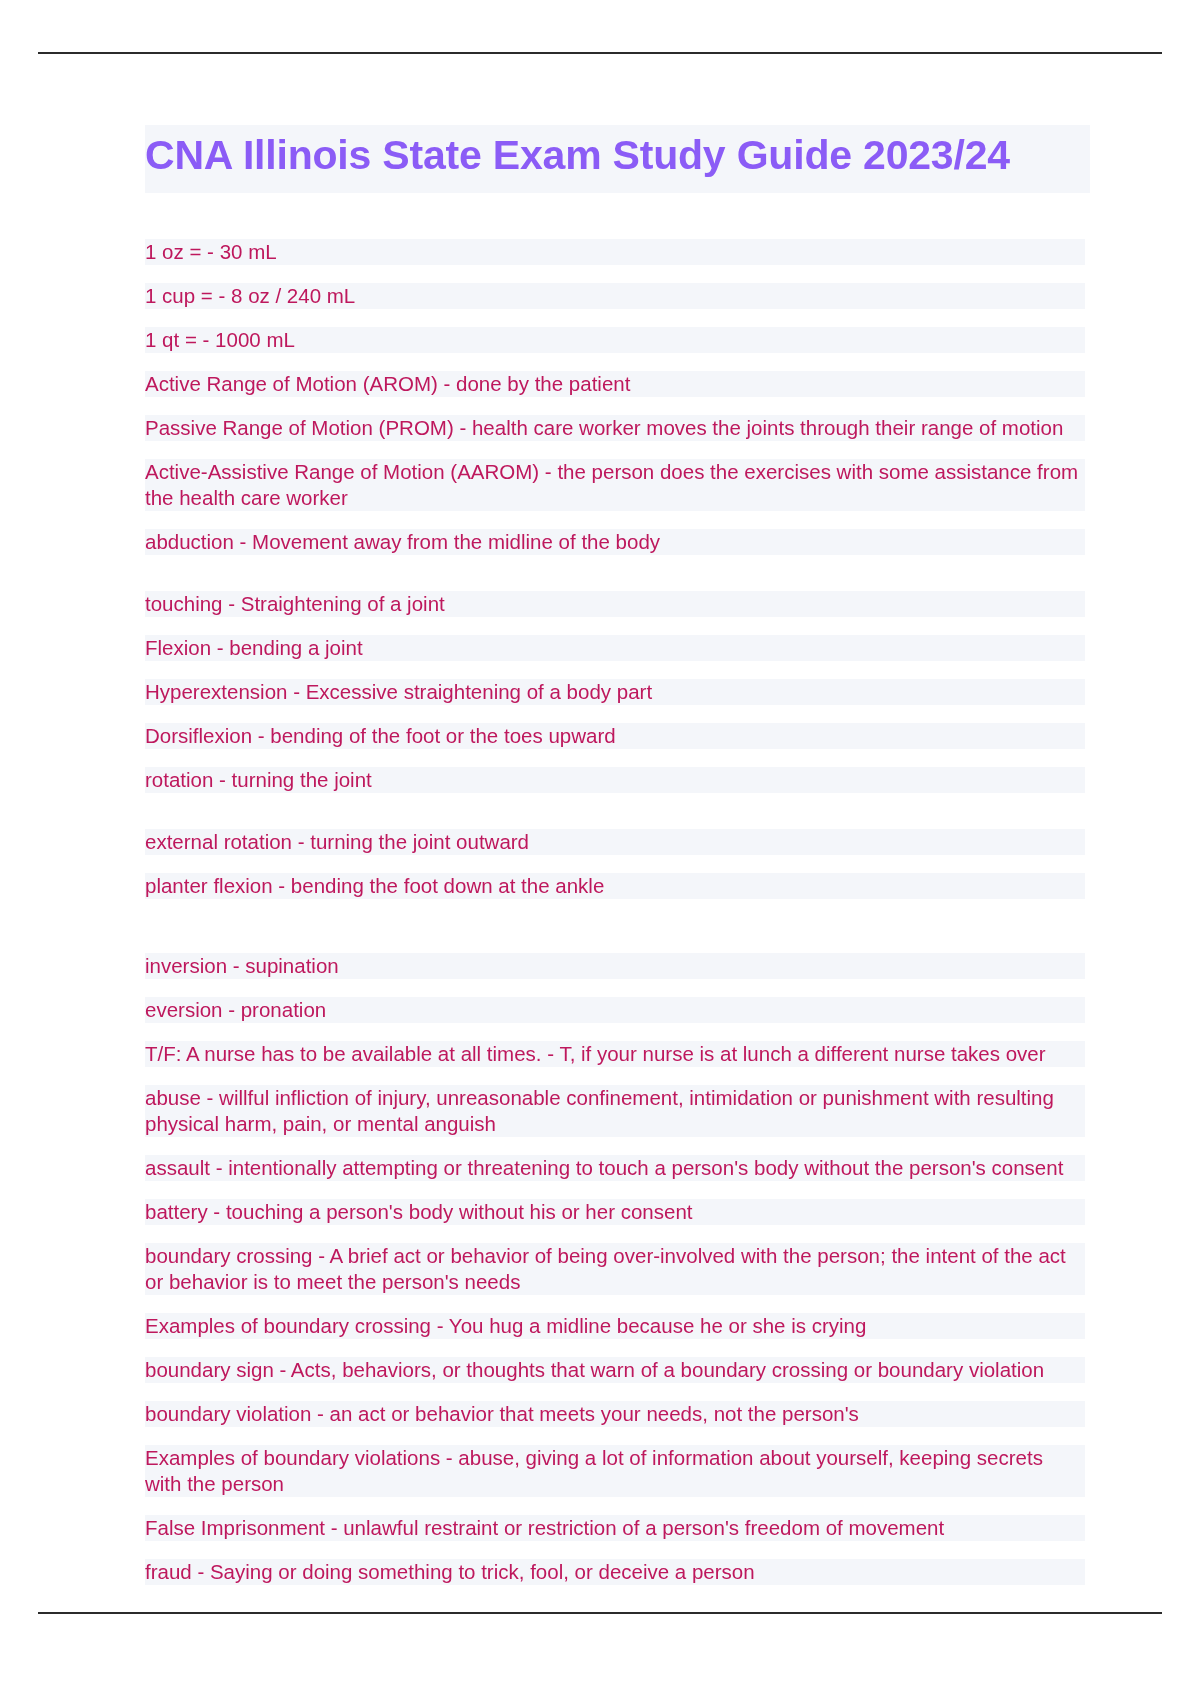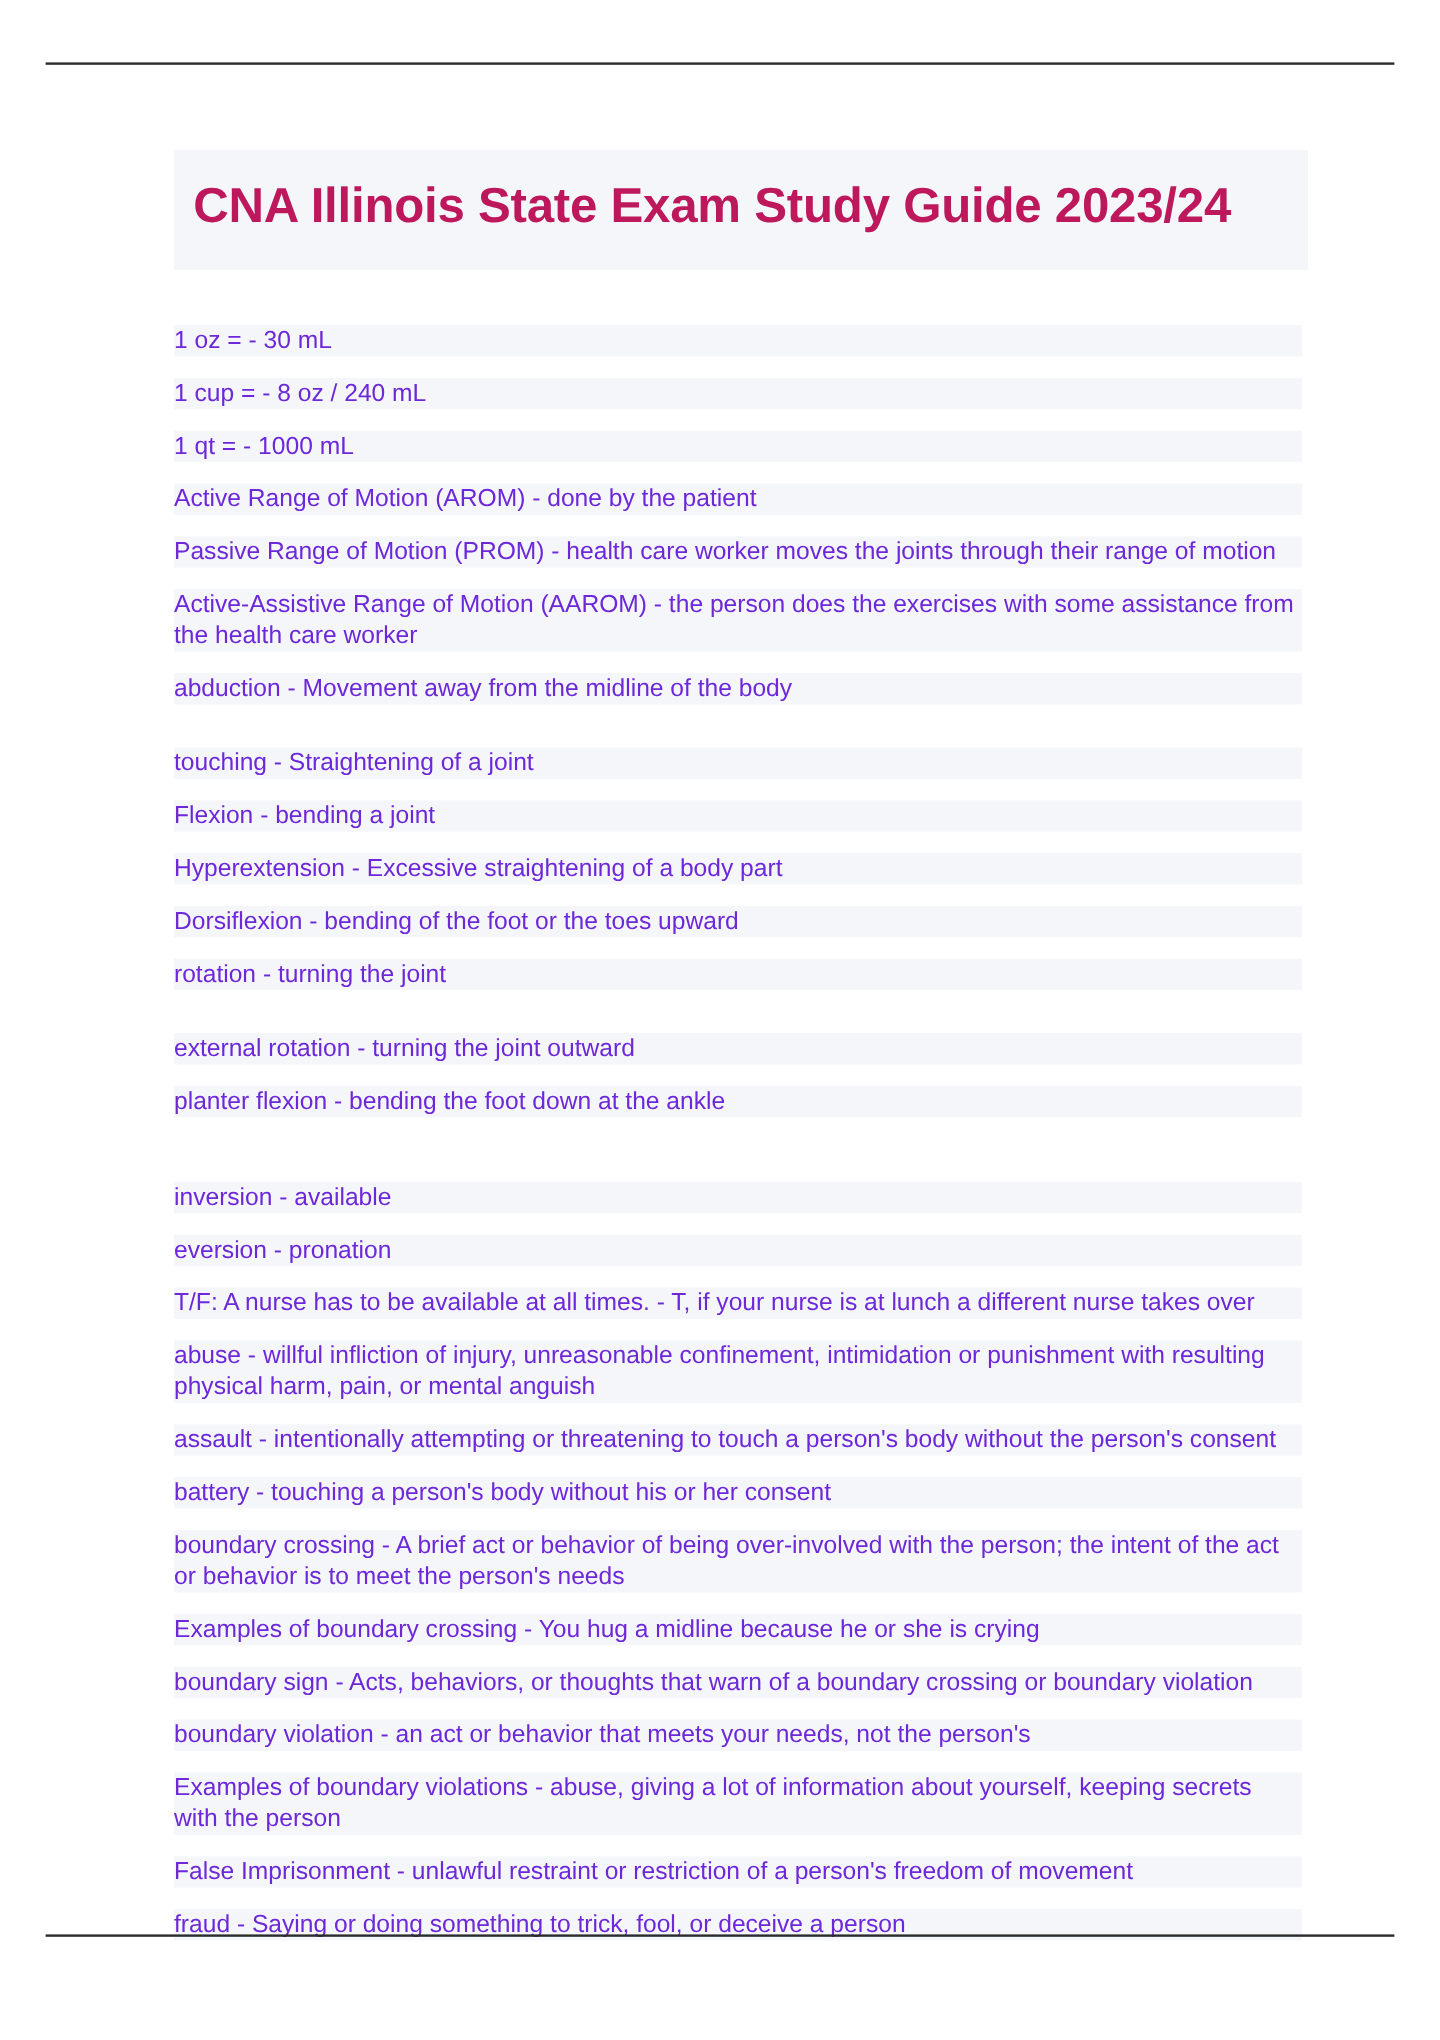--- a/index.html
+++ b/index.html
@@ -42,33 +42,33 @@
   .title-block {
     background: #f4f6fa;
     padding: 6px 8px 14px 0;
     width: 945px;
     box-sizing: border-box;
   }
   .title {
     font-size: 41px;
     line-height: 1.18;
     font-weight: bold;
-    color: #be185d;
-    margin: 16px;
+    color: #8b5cf6;
+    margin: 0;
     letter-spacing: -0.2px;
   }
 
   .body-block {
     margin-top: 46px;
     width: 940px;
   }
   .entry {
     font-size: 20.5px;
     line-height: 26px;
-    color: #6d28d9;
+    color: #be185d;
     background: #f4f6fa;
     display: block;
     margin: 0;
     padding: 0;
     box-decoration-break: clone;
     -webkit-box-decoration-break: clone;
   }
   .entry-wrap {
     display: block;
   }
@@ -99,21 +99,21 @@
         <span class="entry">touching -  Straightening of a joint</span><br>
         <span class="entry">Flexion -  bending a joint</span><br>
         <span class="entry">Hyperextension -  Excessive straightening of a body part</span><br>
         <span class="entry">Dorsiflexion -  bending of the foot or the toes upward</span><br>
         <span class="entry">rotation -  turning the joint</span><br>
         <br>
         <span class="entry">external rotation -  turning the joint outward</span><br>
         <span class="entry">planter flexion -  bending the foot down at the ankle</span><br>
         <br>
         <br>
-        <span class="entry">inversion -  available</span><br>
+        <span class="entry">inversion -  supination</span><br>
         <span class="entry">eversion -  pronation</span><br>
         <span class="entry">T/F: A nurse has to be available at all times. -  T, if your nurse is at lunch a different nurse takes over</span><br>
         <span class="entry">abuse -  willful infliction of injury, unreasonable confinement, intimidation or punishment with resulting physical harm, pain, or mental anguish</span><br>
         <span class="entry">assault -  intentionally attempting or threatening to touch a person's body without the person's consent</span><br>
         <span class="entry">battery -  touching a person's body without his or her consent</span><br>
         <span class="entry">boundary crossing -  A brief act or behavior of being over-involved with the person; the intent of the act or behavior is to meet the person's needs</span><br>
         <span class="entry">Examples of boundary crossing -  You hug a midline because he or she is crying</span><br>
         <span class="entry">boundary sign -  Acts, behaviors, or thoughts that warn of a boundary crossing or boundary violation</span><br>
         <span class="entry">boundary violation -  an act or behavior that meets your needs, not the person's</span><br>
         <span class="entry">Examples of boundary violations -  abuse, giving a lot of information about yourself, keeping secrets with the person</span><br>

